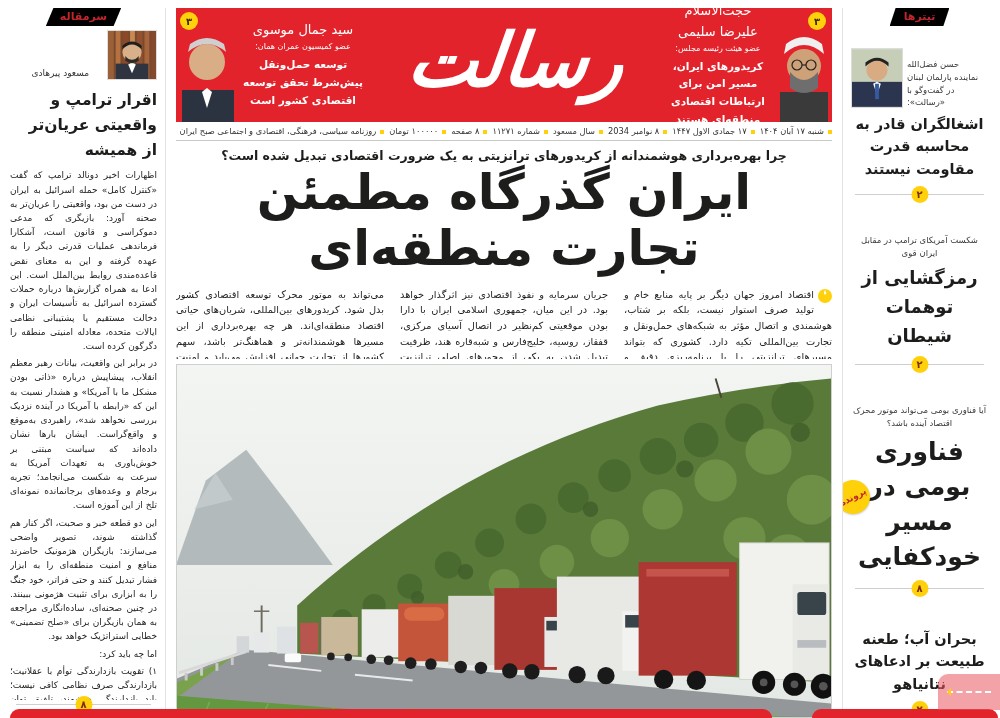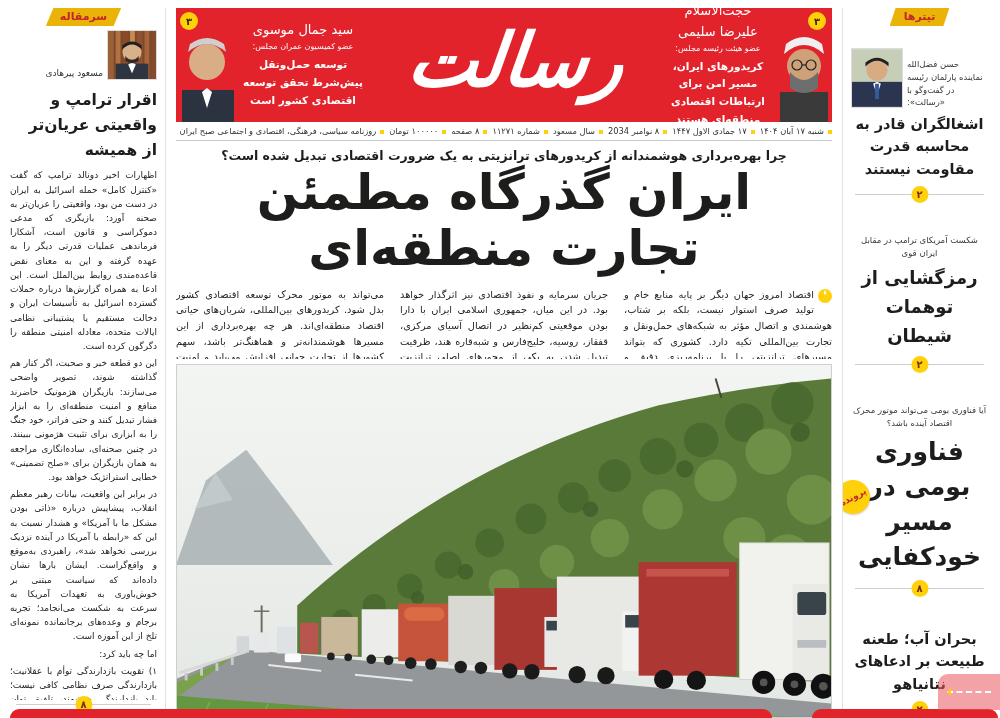--- a/index.html
+++ b/index.html
@@ -4,21 +4,21 @@
 <style>
   * { box-sizing: border-box; margin: 0; padding: 0; }
   html,body { width:1000px; height:718px; overflow:hidden; background:#fff;
     font-family:"DejaVu Sans", sans-serif; direction:rtl; color:#1d1d1b; }
   .page { position:relative; width:1000px; height:718px; padding:8px 8px 0 8px;
     display:flex; flex-direction:row; }
 
   
   .col-headlines { width:150px; padding:0 2px 0 6px; border-left:1px solid #e2e2e2;
     display:flex; flex-direction:column; overflow:hidden;gap:16px; }
-  .tab { align-self:center; background:#eab308; color:#c2252c; font-weight:bold;
+  .tab { align-self:center; background:#000000; color:#c2252c; font-weight:bold;
     font-size:11px; padding:2px 14px 3px; clip-path:polygon(10% 0,100% 0,90% 100%,0 100%); }
   .hl-item { position:relative; padding:6px 2px 2px; }
   .hl-meta-row { display:flex; gap:4px; align-items:flex-start; }
   .hl-meta { flex:1; font-size:8.5px; line-height:1.5; color:#3a3a3a; text-align:left; padding-top:10px;}
   .hl-photo { width:52px; height:60px; border:1px solid #ddd; flex:0 0 auto; }
   .hl-title { font-weight:bold; font-size:14.5px; line-height:1.55; text-align:center; margin-top:4px; cursor:pointer;}
   .hl-title.md { font-size:18px; line-height:1.6; }
   .hl-title.lg { font-size:25px; line-height:1.4; letter-spacing:-.5px;}
   .hl-kicker { font-size:8.5px; color:#3a3a3a; text-align:center; line-height:1.5; margin-top:4px;}
   .item-divider { position:relative; border-top:1px solid #cfcfcf; margin:14px 4px 2px; height:10px; }
@@ -63,21 +63,21 @@
     font-size:9.8px; line-height:1.6; text-align:justify; }
   .lead-col { flex:1; }
   .quote-icon { float:right; width:14px; height:14px; border-radius:50%; background:#ffd10a;
     color:#fff; font-size:12px; line-height:13px; text-align:center; margin-left:4px; margin-top:2px;}
   .lead-photo { margin-top:5px; border:1px solid #cfcfcf; height:366px; background:#eee; }
   .lead-photo svg { width:100%; height:100%; display:block; }
 
   
   .col-editorial { width:158px; padding:0 8px 0 2px; border-right:1px solid #e2e2e2;
     display:flex; flex-direction:column; overflow:hidden;}
-  .ed-head { display:flex; gap:4px; align-items:flex-end; margin-top:4px;}
+  .ed-head { display:flex; gap:18px; align-items:flex-end; margin-top:4px;}
   .ed-photo { width:50px; height:50px; border:1px solid #ddd; flex:0 0 auto;}
   .ed-author { font-size:9px; color:#333; padding-bottom:2px;}
   .ed-title { font-weight:bold; font-size:15.5px; line-height:1.6; margin:8px 0 6px; cursor:pointer;}
   .ed-body { font-size:9px; line-height:1.58; text-align:justify; overflow:hidden; flex:1;}
   .ed-body p { margin-bottom:3px; }
   .ed-divider { position:relative; border-top:1px solid #cfcfcf; margin:4px 6px 0; height:14px; flex:0 0 auto;}
 
   
   .bottom-bar { position:absolute; bottom:0; height:9px; background:#e3232c;
     border-radius:10px 10px 0 0; }
@@ -95,21 +95,21 @@
 
 <div class="page">
 
   <div class="col-headlines">
     <div class="tab">تیترها</div>
 
     <div class="hl-item">
       <div class="hl-meta-row">
         <div class="hl-meta">
           <span>حسن فضل‌الله</span><br>
-          <span>نماینده پارلمان رئیسه</span><br>
+          <span>نماینده پارلمان لبنان</span><br>
           <span>در گفت‌وگو با «رسالت»:</span>
         </div>
         <svg class="hl-photo" viewBox="0 0 52 60">
           <rect width="52" height="60" fill="#c7ceb8"></rect>
           <rect y="34" width="52" height="26" fill="#2c3550"></rect>
           <polygon points="22,36 26,48 30,36 26,34" fill="#fff"></polygon>
           <rect x="24" y="36" width="4" height="16" fill="#365a9e"></rect>
           <circle cx="26" cy="22" r="11" fill="#d8ab82"></circle>
           <path d="M14 18 q12 -12 24 0 l0 -4 q-12 -10 -24 0 z" fill="#222"></path>
         </svg>
@@ -174,21 +174,21 @@
       </div>
 
       <div class="mast-logo">
         <span>رسالت</span>
       </div>
 
       <div class="mast-side mast-left">
         <span class="mast-badge mb-l">۳</span>
         <div class="txt">
           <span class="t-name">سید جمال موسوی</span>
-          <span class="t-role">عضو کمیسیون عمران مجلس:</span>
+          <span class="t-role">عضو کمیسیون عمران همان:</span>
           <span class="t-title">توسعه حمل‌ونقل پیش‌شرط تحقق توسعه اقتصادی کشور است</span>
         </div>
         <svg class="mast-photo" viewBox="0 0 62 114" width="62">
           <rect width="62" height="114" fill="#e3232c"></rect>
           <rect x="6" y="82" width="52" height="32" fill="#2b3340"></rect>
           <polygon points="26,84 31,100 36,84 31,80" fill="#fff"></polygon>
           <circle cx="31" cy="54" r="18" fill="#d9ad85"></circle>
           <path d="M12 44 q19 -16 38 0 l-2 -8 q-17 -12 -34 0 z" fill="#cfcfcf"></path>
         </svg>
       </div>
@@ -365,22 +365,22 @@
         <polygon points="21,35 25,44 29,35 25,33" fill="#fff"></polygon>
         <circle cx="25" cy="22" r="10" fill="#d8b089"></circle>
         <path d="M15 19 q10 -10 20 0 l0 -4 q-10 -8 -20 0 z" fill="#1f1f1f"></path>
         <path d="M18 26 q7 8 14 0 l0 5 q-7 5 -14 0 z" fill="#2b2b2b"></path>
       </svg>
       <div class="ed-author">مسعود پیرهادی</div>
     </div>
     <div class="ed-title">اقرار ترامپ و واقعیتی عریان‌تر از همیشه</div>
     <div class="ed-body">
       <p>اظهارات اخیر دونالد ترامپ که گفت «کنترل کامل» حمله اسرائیل به ایران در دست من بود، واقعیتی را عریان‌تر به صحنه آورد: بازیگری که مدعی دموکراسی و قانون است، آشکارا فرماندهی عملیات قدرتی دیگر را به عهده گرفته و این به معنای نقض قاعده‌مندی روابط بین‌الملل است. این ادعا به همراه گزارش‌ها درباره حملات گسترده اسرائیل به تأسیسات ایران و دخالت مستقیم یا پشتیبانی نظامی ایالات متحده، معادله امنیتی منطقه را دگرگون کرده است.</p>
+      <p>در برابر این واقعیت، بیانات رهبر معظم انقلاب، پیشاپیش درباره «ذاتی بودن مشکل ما با آمریکا» و هشدار نسبت به این که «رابطه با آمریکا در آینده نزدیک بررسی نخواهد شد»، راهبردی به‌موقع و واقع‌گراست. ایشان بارها نشان داده‌اند که سیاست مبتنی بر خوش‌باوری به تعهدات آمریکا به سرعت به شکست می‌انجامد؛ تجربه برجام و وعده‌های برجانمانده نمونه‌ای تلخ از این آموزه است.</p>
       <p>این دو قطعه خبر و صحبت، اگر کنار هم گذاشته شوند، تصویر واضحی می‌سازند: بازیگران هژمونیک حاضرند منافع و امنیت منطقه‌ای را به ابزار فشار تبدیل کنند و حتی فراتر، خود جنگ را به ابزاری برای تثبیت هژمونی ببینند. در چنین صحنه‌ای، ساده‌انگاری مراجعه به همان بازیگران برای «صلح تضمینی» خطایی استراتژیک خواهد بود.</p>
-      <p>در برابر این واقعیت، بیانات رهبر معظم انقلاب، پیشاپیش درباره «ذاتی بودن مشکل ما با آمریکا» و هشدار نسبت به این که «رابطه با آمریکا در آینده نزدیک بررسی نخواهد شد»، راهبردی به‌موقع و واقع‌گراست. ایشان بارها نشان داده‌اند که سیاست مبتنی بر خوش‌باوری به تعهدات آمریکا به سرعت به شکست می‌انجامد؛ تجربه برجام و وعده‌های برجانمانده نمونه‌ای تلخ از این آموزه است.</p>
       <p>اما چه باید کرد:</p>
       <p>۱) تقویت بازدارندگی توأم با عقلانیت؛ بازدارندگی صرف نظامی کافی نیست؛ باید بازدارندگی هوشمند، تلفیق توان موشکی، پدافند، سایبری و توان نظامی نامتقارن را با دیپلماسی دفاعی ترکیب کرد تا هزینه تهاجم برای طرف متجاوز غیرقابل تحمل شود.</p>
 
     </div>
     <div class="ed-divider">
       <span class="pnum">۸</span>
     </div>
   </div>
 
   <div class="bottom-bar bb-left"></div>

